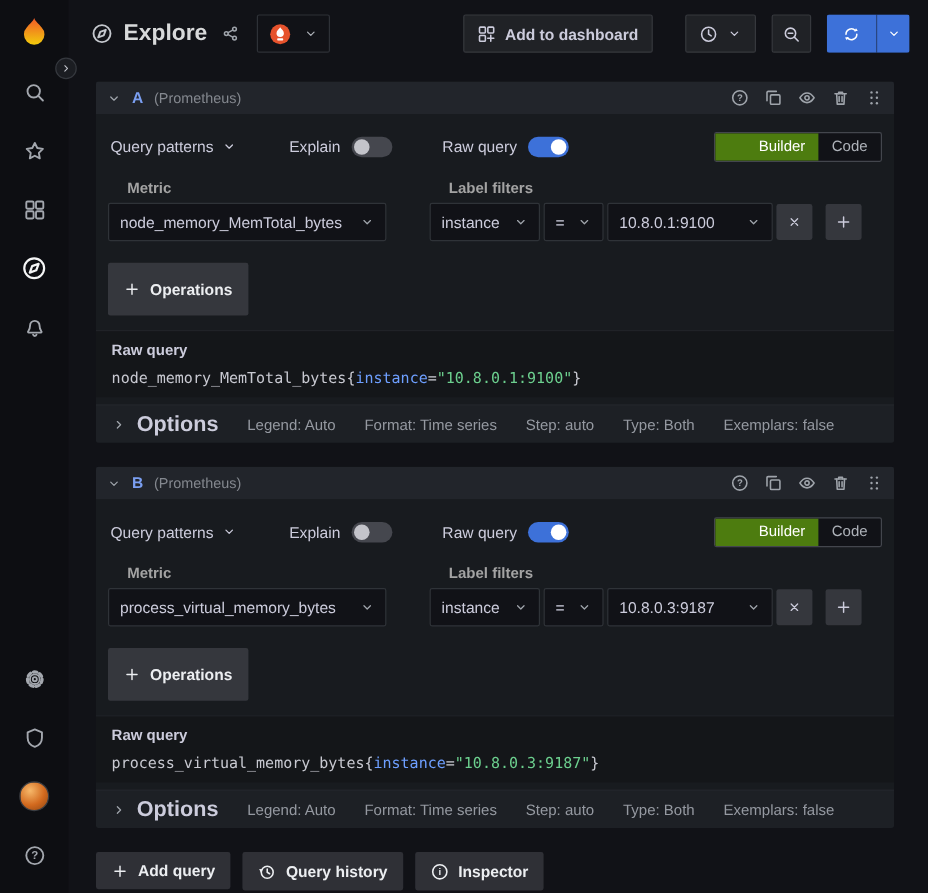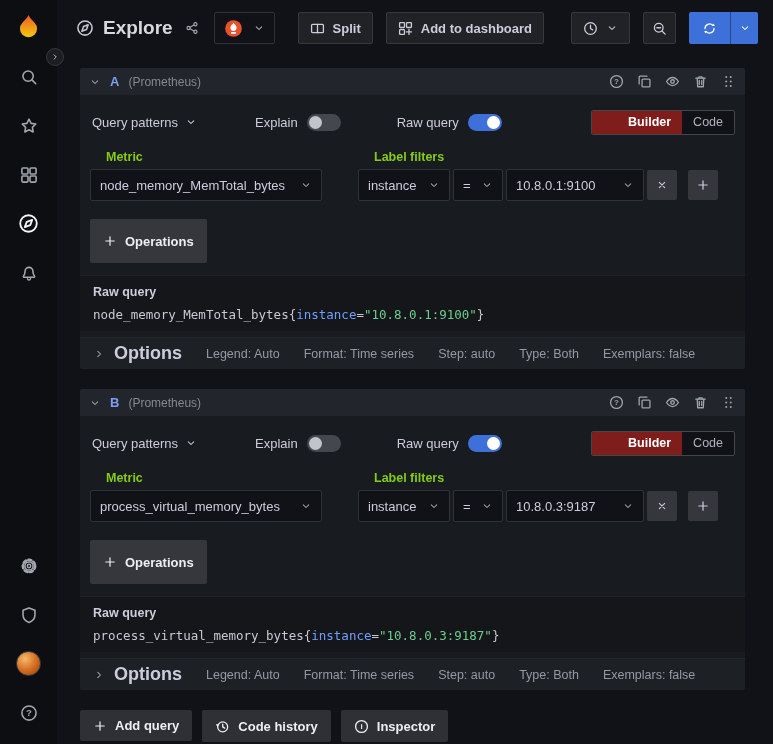--- a/index.html
+++ b/index.html
@@ -46,33 +46,33 @@
   .content { flex:1; padding:12px 28px 0 23px; overflow:hidden; }
   .qe { background:#181b1f; border-radius:2px; margin-bottom:20px; overflow:hidden; }
   .qe-header { height:27px; background:#22252b; display:flex; align-items:center; padding:0 9px; gap:9px; }
   .qe-collapse { color:#9fa4ab; display:flex; cursor:pointer; }
   .refid { color:#7b9ff1; font-weight:bold; }
   .qe-ds { color:#84888f; font-size:12px; }
   .qe-actions { margin-left:auto; display:flex; align-items:center; gap:13px; color:#9fa4ab; }
   .qe-actions > * { display:flex; cursor:pointer; }
   .qe-body { padding:11px 10px 0; }
 
-  .qe-toolbar { display:flex; align-items:center; height:32px; gap:56px; }
+  .qe-toolbar { display:flex; align-items:center; height:32px; gap:42px; }
   .qp-btn { display:flex; align-items:center; gap:7px; color:#ccccdc; padding:0 2px; }
   .switch-group { display:flex; align-items:center; gap:9px; cursor:pointer; }
   .switch { position:relative; width:34px; height:17px; border-radius:9px; background:#45474e; display:inline-block; flex:none; }
   .switch .knob { position:absolute; top:2px; left:2px; width:13px; height:13px; border-radius:50%; background:#c3c4ca; }
   .switch.on { background:#3d71d9; }
   .switch.on .knob { left:auto; right:2px; background:#fff; }
   .radio-group { margin-left:auto; display:flex; height:25px; border:1px solid #43464d; border-radius:2px; overflow:hidden; background:#111217; }
   .seg { padding:0 11px; font-size:12.5px; color:#aeb2b9; display:flex; align-items:center; }
-  .seg.active { background:#7f1d1d; color:#fff; font-weight:bold;padding-left:36px; }
+  .seg.active { background:#4d7c0f; color:#fff; font-weight:normal;padding-left:36px; }
 
   .qe-fields { display:flex; gap:36px; margin-top:12px; }
-  .flabel { font-size:12.5px; font-weight:bold; color:#84cc16; margin-bottom:5px;padding-left:16px; }
+  .flabel { font-size:12.5px; font-weight:bold; color:#a3a3a3; margin-bottom:5px;padding-left:16px; }
   .select { height:32px; background:#111217; border:1px solid #2f3338; border-radius:2px; display:flex; align-items:center; justify-content:space-between; gap:10px; padding:0 9px; color:#ccccdc; }
   .select .caret { color:#9fa4ab; flex:none; }
   .metric-select { min-width:232px; }
   .key-select { min-width:92px; }
   .op-select { min-width:50px; }
   .val-select { min-width:138px; }
   .filters-row { display:flex; align-items:center; gap:3px; }
   .sq-btn { width:30px; height:30px; background:rgba(204,204,220,.16); border-radius:2px; display:flex; align-items:center; justify-content:center; color:#ccccdc; flex:none; }
   .sq-btn.add { margin-left:8px; }
 
@@ -285,26 +285,20 @@
             <path fill="#fff" d="M8 3.2c.9 1.4 2.6 2.3 2.6 4.2a2.6 2.6 0 0 1-5.2 0C5.4 5.5 7.1 4.6 8 3.2Z"></path>
             <rect x="5.9" y="10.9" width="4.2" height="1.5" rx=".5" fill="#fff"></rect>
           </svg>
         <svg class="ic ic12 caret">
             <use href="#s-caret"></use>
           </svg>
       </button>
       <div class="topbar-right">
         <button class="tb-btn">
           <svg class="ic ic15">
-              <use href="#s-split"></use>
-            </svg>
-          <span>Split</span>
-        </button>
-        <button class="tb-btn">
-          <svg class="ic ic15">
               <use href="#s-dashplus"></use>
             </svg>
           <span>Add to dashboard</span>
         </button>
         <button class="tb-btn time-btn">
           <svg class="ic ic15">
               <use href="#s-clock"></use>
             </svg>
           <svg class="ic ic12">
               <use href="#s-caret"></use>
@@ -606,21 +600,21 @@
         <button class="btn-secondary" style="height:31px">
           <svg class="ic ic14">
               <use href="#s-plus"></use>
             </svg>
           <span>Add query</span>
         </button>
         <button class="btn-secondary" style="height:32px">
           <svg class="ic ic15">
               <use href="#s-history"></use>
             </svg>
-          <span>Code history</span>
+          <span>Query history</span>
         </button>
         <button class="btn-secondary" style="height:32px">
           <svg class="ic ic15" viewBox="0 0 16 16">
               <circle cx="8" cy="8" r="6.3"></circle>
               <text class="glyph" x="8" y="8.8">i</text>
             </svg>
           <span>Inspector</span>
         </button>
       </div>
 

